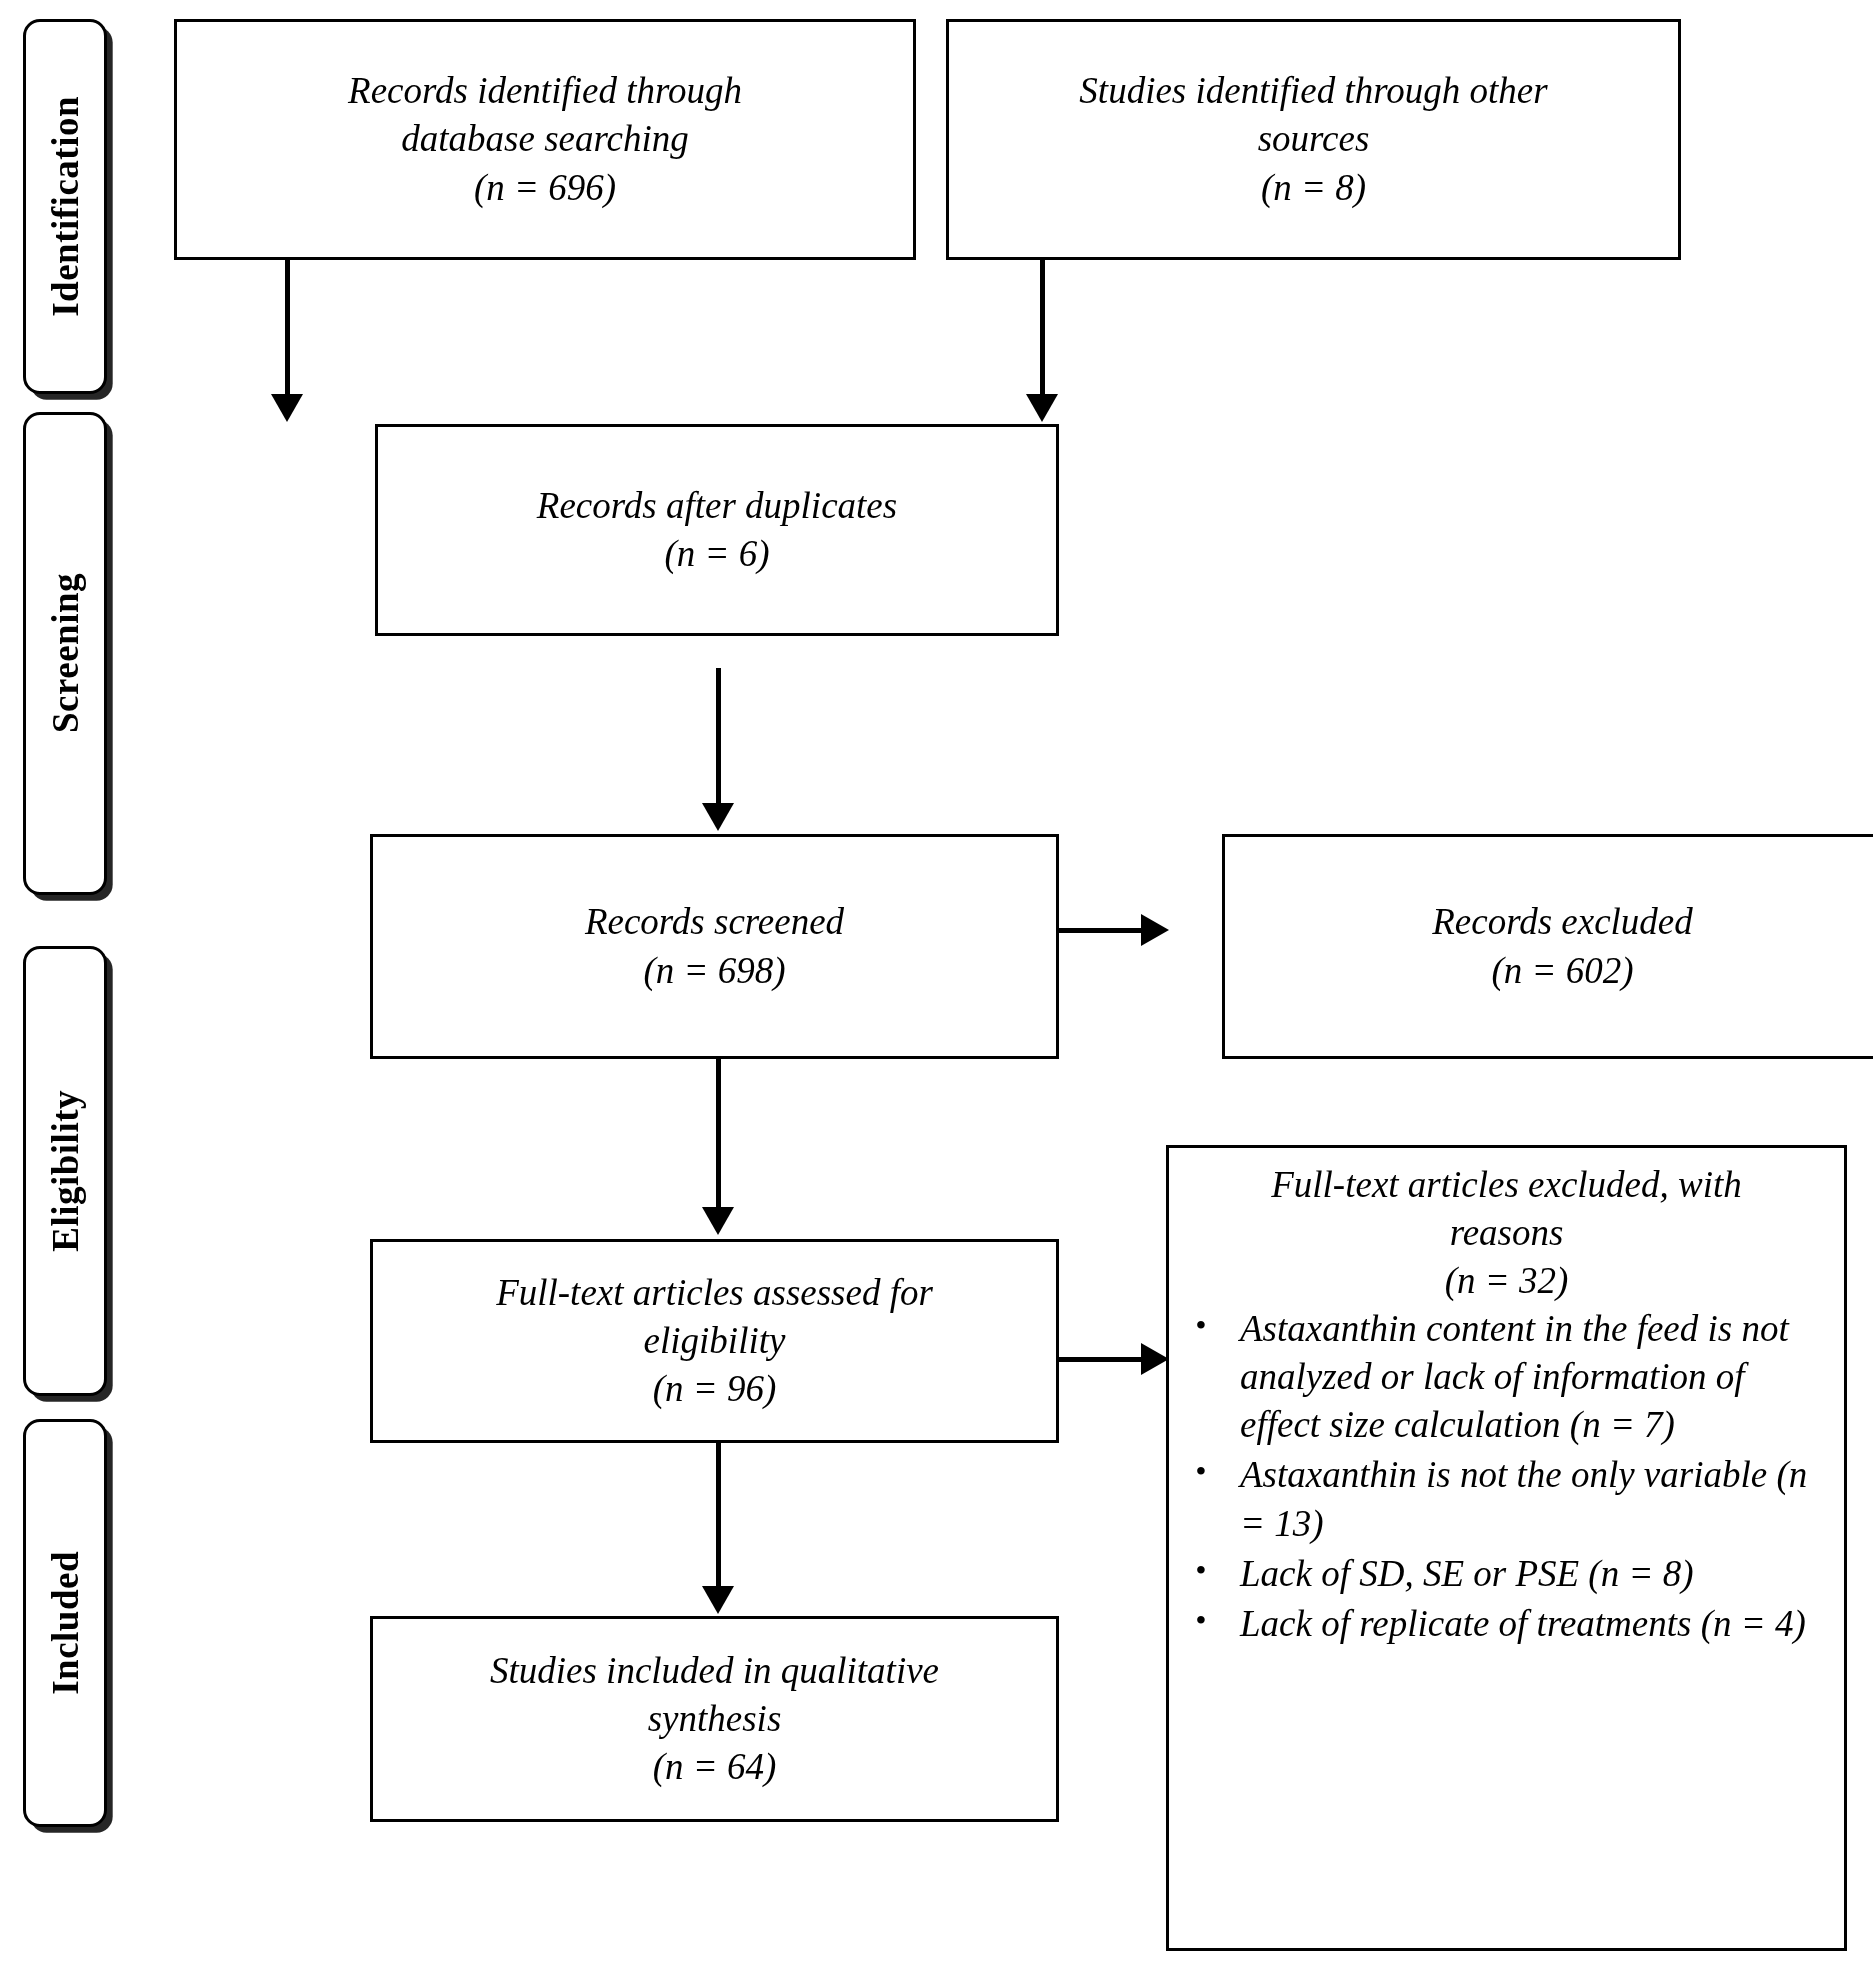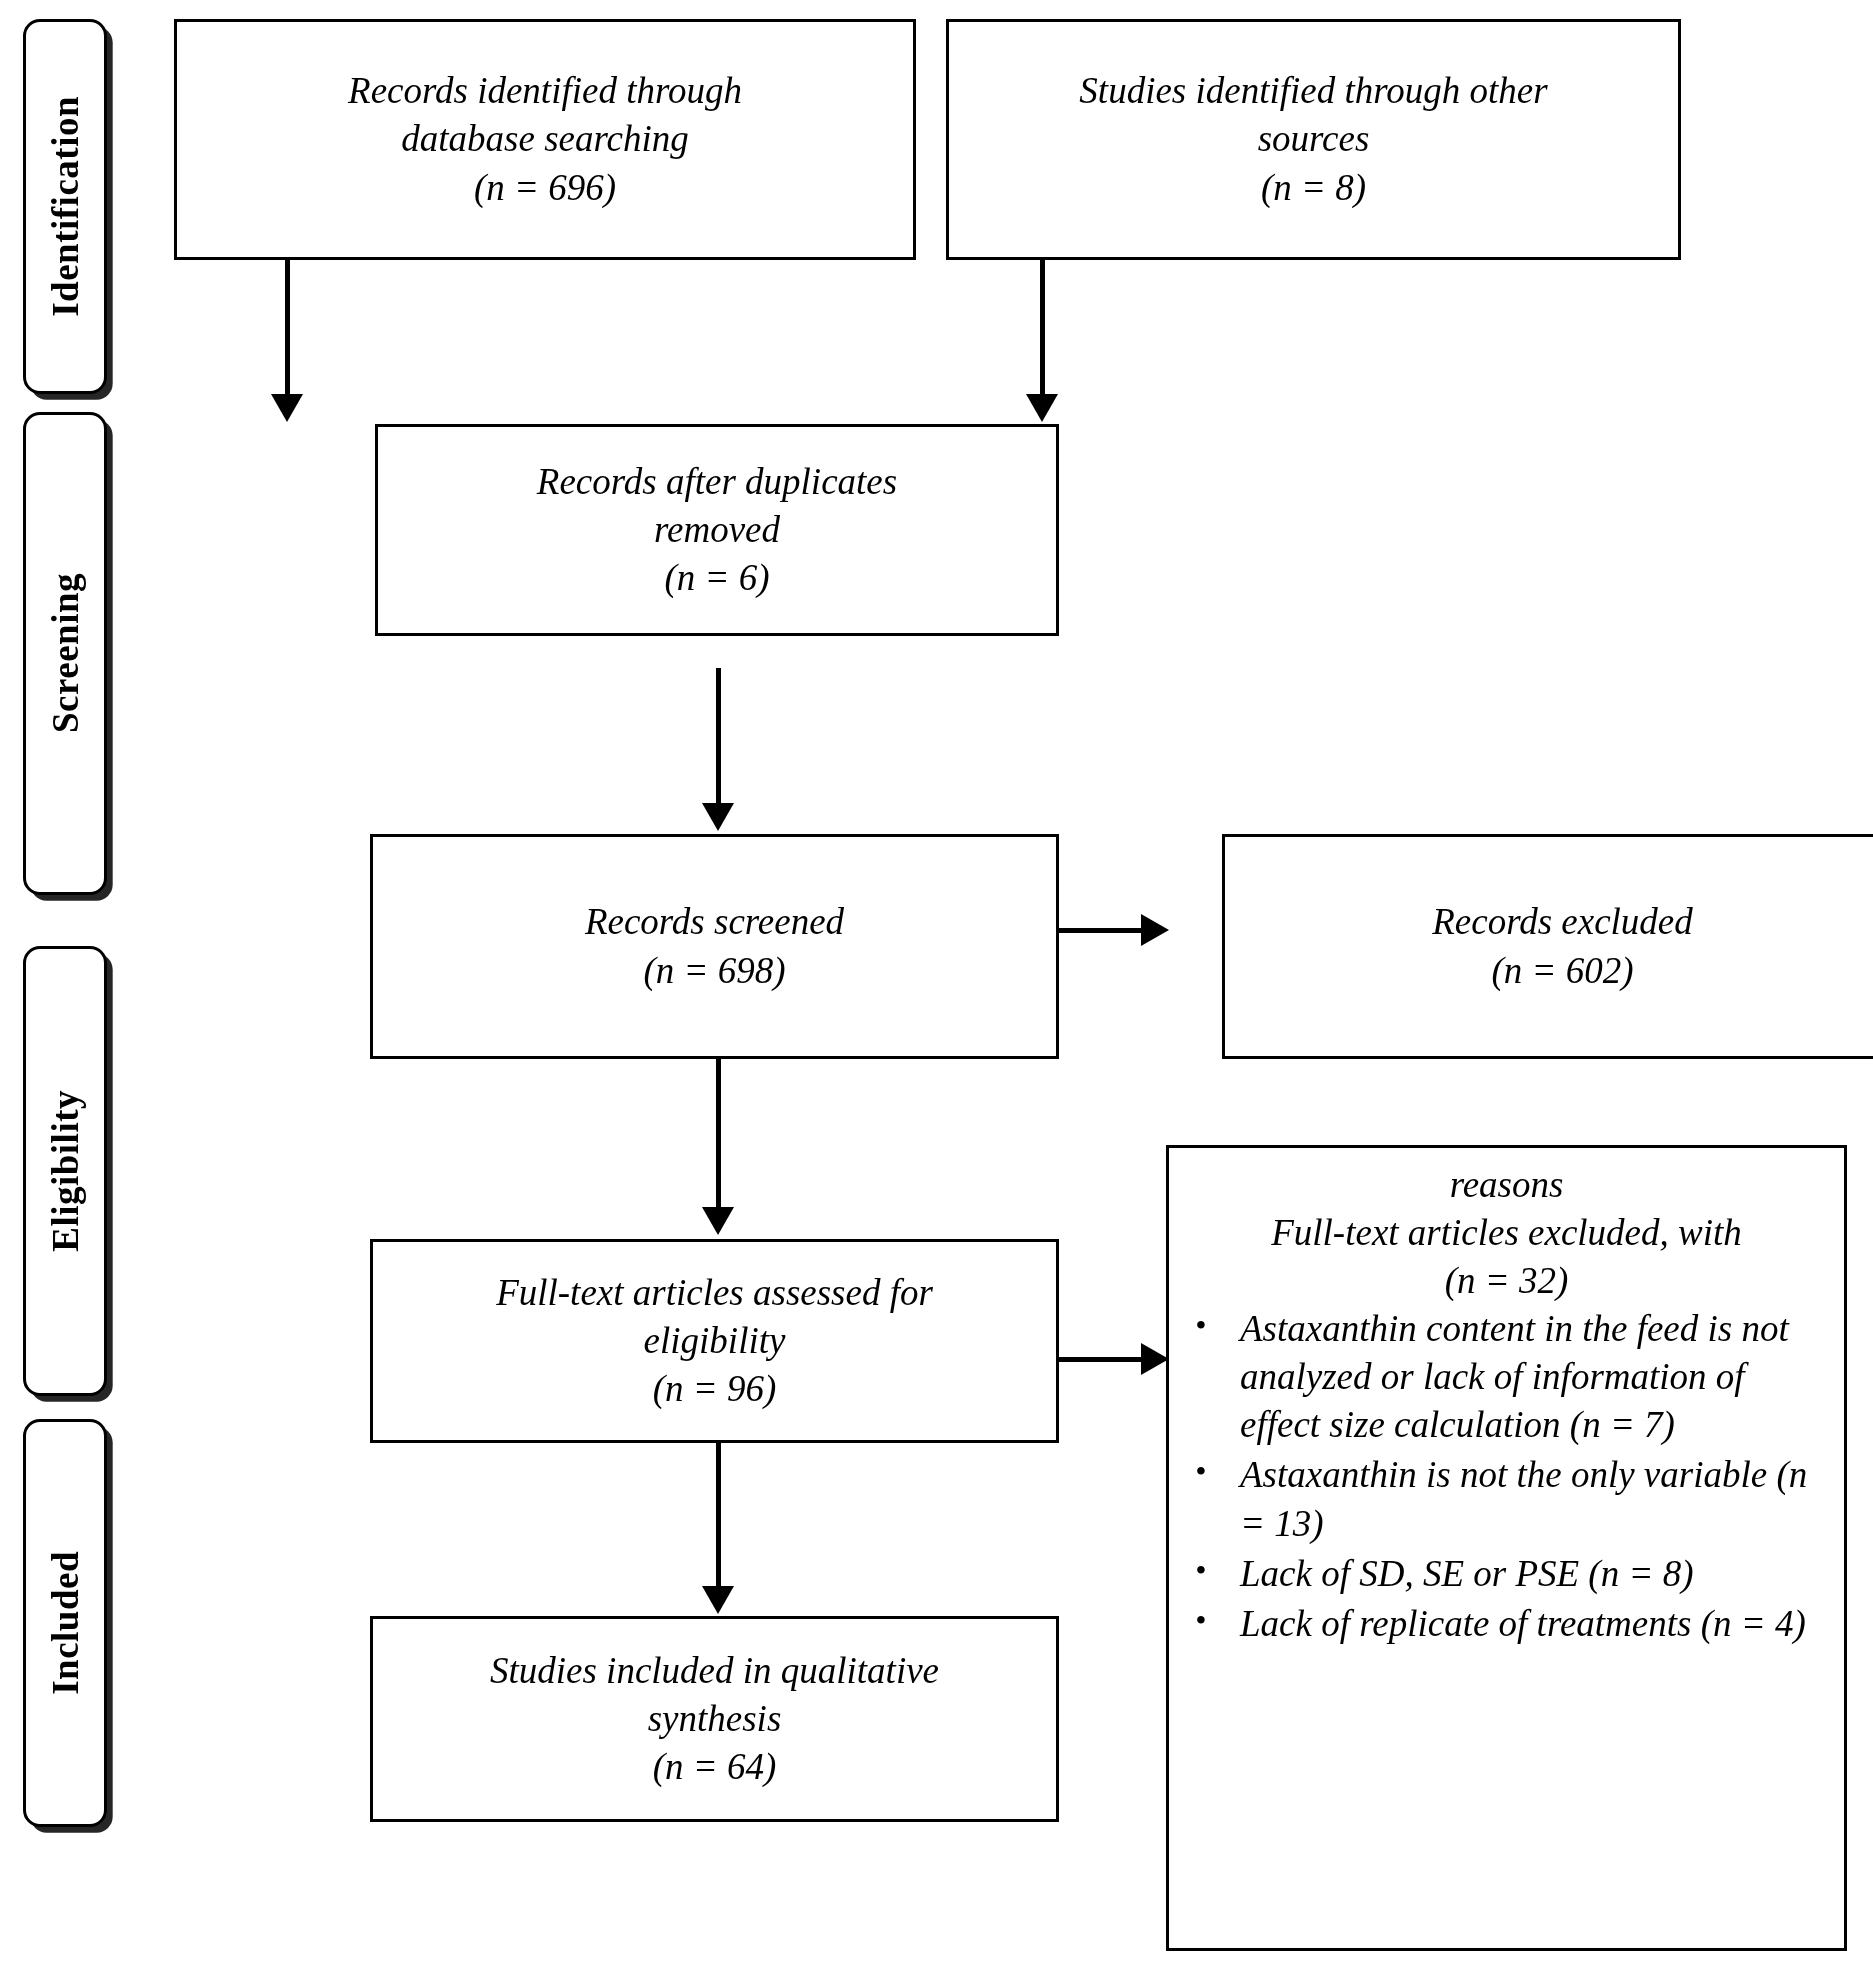--- a/index.html
+++ b/index.html
@@ -146,21 +146,20 @@
 
   <div class="vline" style="left:285px; top:260px; height:137px;"></div>
   <div class="arrow-down" style="left:271px; top:394px;"></div>
 
   <div class="vline" style="left:1040px; top:260px; height:137px;"></div>
   <div class="arrow-down" style="left:1026px; top:394px;"></div>
 
   <div class="fbox" style="left:375px; top:424px; width:684px; height:212px;">
     <div class="inner">
       <div>Records after duplicates</div>
-      <div>removed</div>
       <div>(n = 6)</div>
     </div>
   </div>
 
   <div class="vline" style="left:716px; top:668px; height:138px;"></div>
   <div class="arrow-down" style="left:702px; top:803px;"></div>
 
   <div class="fbox" style="left:370px; top:834px; width:689px; height:225px;">
     <div class="inner">
       <div>Records screened</div>
@@ -188,22 +187,22 @@
       <div>(n = 96)</div>
     </div>
   </div>
 
   <div class="hline" style="left:1059px; top:1357px; width:89px;"></div>
   <div class="arrow-right" style="left:1141px; top:1343px;"></div>
 
   <div class="fbox align-top" style="left:1166px; top:1145px; width:681px; height:806px;">
     <div class="inner" style="padding-top:13px;">
       <div class="reasons-head">
+        <div>Full-text articles excluded, with</div>
         <div>reasons</div>
-        <div>Full-text articles excluded, with</div>
         <div>(n = 32)</div>
       </div>
       <ul class="reasons">
         <li>
           <span class="bul">•</span>
           <span>Astaxanthin content in the feed is not analyzed or lack of information of effect size calculation (n = 7)</span>
         </li>
         <li>
           <span class="bul">•</span>
           <span>Astaxanthin is not the only variable (n = 13)</span>

